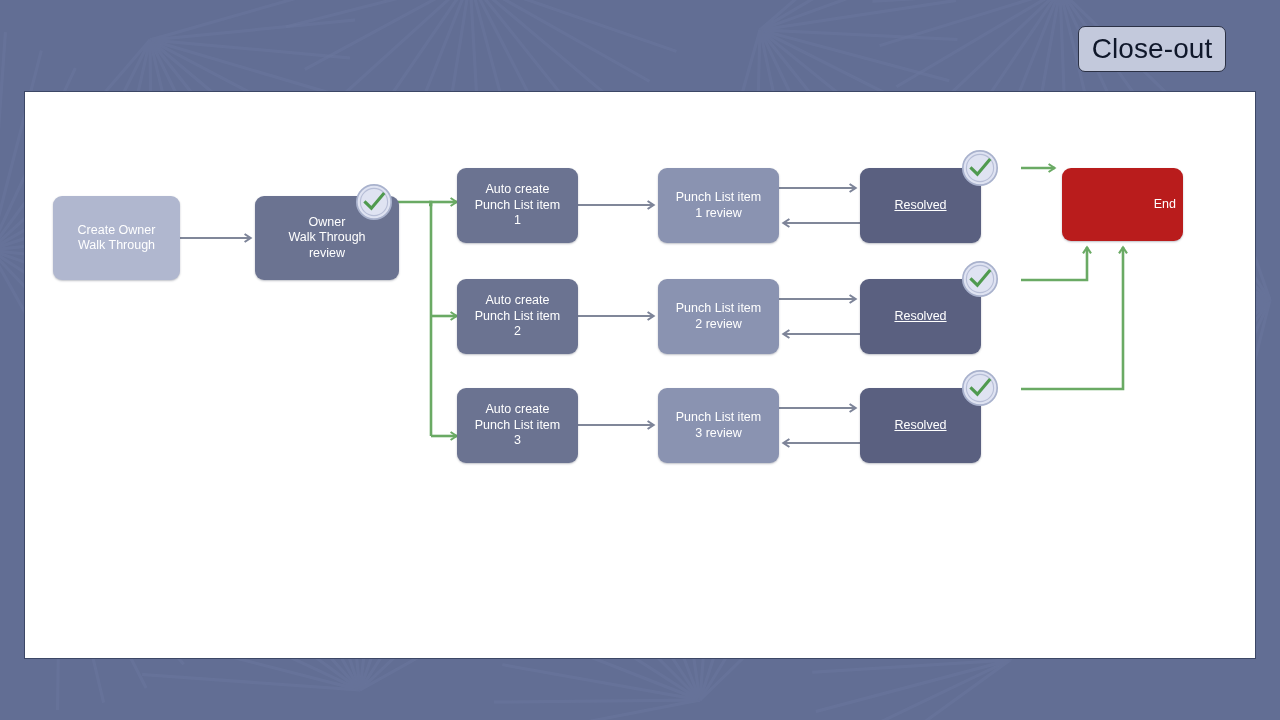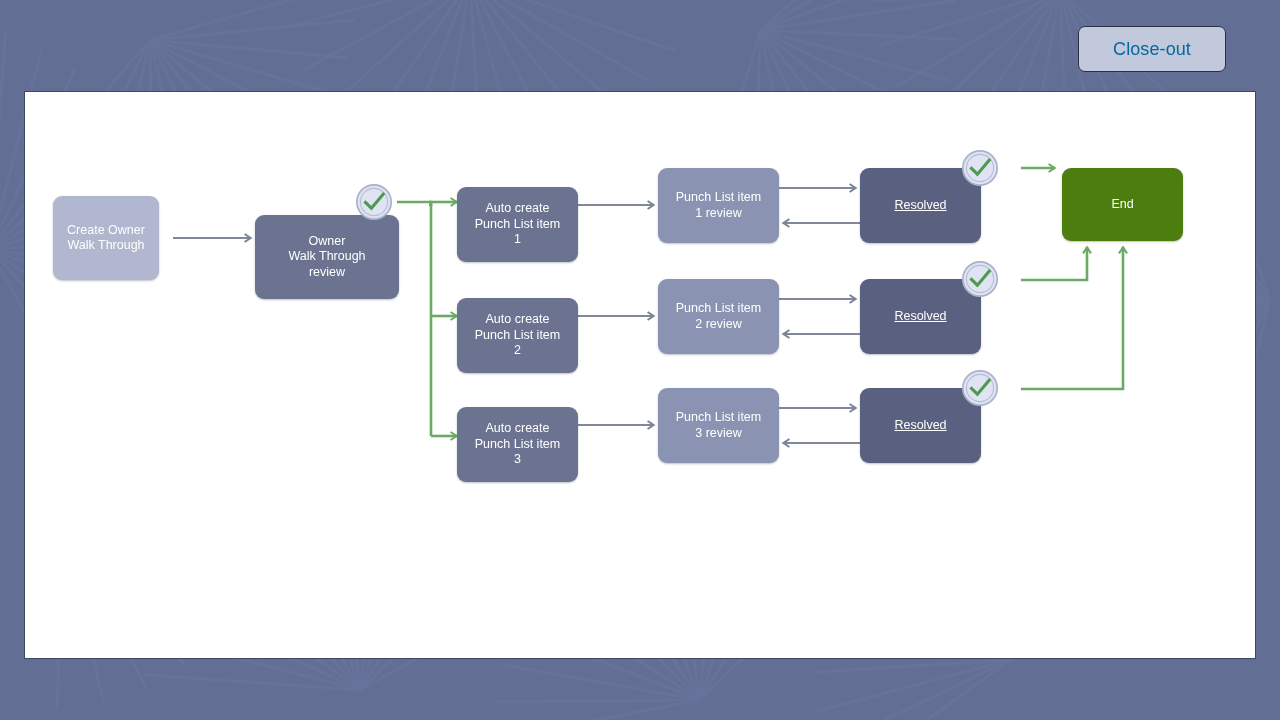--- a/index.html
+++ b/index.html
@@ -38,22 +38,22 @@
     height: 46px;
     border: 1.6px solid #2b3145;
     border-radius: 7px;
     background: #c3c9dc;
     display: flex;
     align-items: center;
     justify-content: center;
     box-sizing: border-box;
   }
   #titlechip span {
-    font-size: 18px;
-    color: #0369a1;
+    font-size: 28px;
+    color: #0f172a;
     letter-spacing: .1px;
     line-height: 1;
   }
 
   
   #canvas {
     position: absolute;
     left: 24px;
     top: 91px;
     width: 1232px;
@@ -84,23 +84,23 @@
     text-align: center;
     color: #ffffff;
     font-size: 12.5px;
     line-height: 15.5px;
     padding: 4px 7px;
     box-shadow: 0 1px 2px rgba(40,48,70,.30);
     white-space: pre-line;
   }
   .node.lightest { background: #b0b7cf; }
   .node.light    { background: #8a93b1; }
-  .node.mid      { background: #6b7391; margin-top: 19px; }
+  .node.mid      { background: #6b7391; }
   .node.dark     { background: #5a6080; text-decoration: underline; }
-  .node.darkest  { background: #4d7c0f; }
+  .node.darkest  { background: #b91c1c; justify-content: flex-end; }
 
   
   .badge {
     position: absolute;
     width: 38px;
     height: 38px;
   }
 </style>
 </head>
 <body>
@@ -189,21 +189,21 @@
 
         <path d="M996,76 L1030,76" marker-end="url(#ah-green)"></path>
 
         <path d="M996,188 L1062,188 L1062,155" marker-end="url(#ah-green)"></path>
 
         <path d="M996,297 L1098,297 L1098,155" marker-end="url(#ah-green)"></path>
       </g>
     </svg>
 
     <div id="nodes">
-        <div class="node lightest" style="left: 28px; top: 104px; width: 106px; height: 84px;"><span>Create Owner
+        <div class="node lightest" style="left: 28px; top: 104px; width: 127px; height: 84px;"><span>Create Owner
 Walk Through</span></div>
         <div class="node mid" style="left: 230px; top: 104px; width: 144px; height: 84px;"><span>Owner
 Walk Through
 review</span></div>
         <div class="node mid" style="left: 432px; top: 76px; width: 121px; height: 75px;"><span>Auto create
 Punch List item
 1</span></div>
         <div class="node light" style="left: 633px; top: 76px; width: 121px; height: 75px;"><span>Punch List item
 1 review</span></div>
         <div class="node dark" style="left: 835px; top: 76px; width: 121px; height: 75px;"><span>Resolved</span></div>

